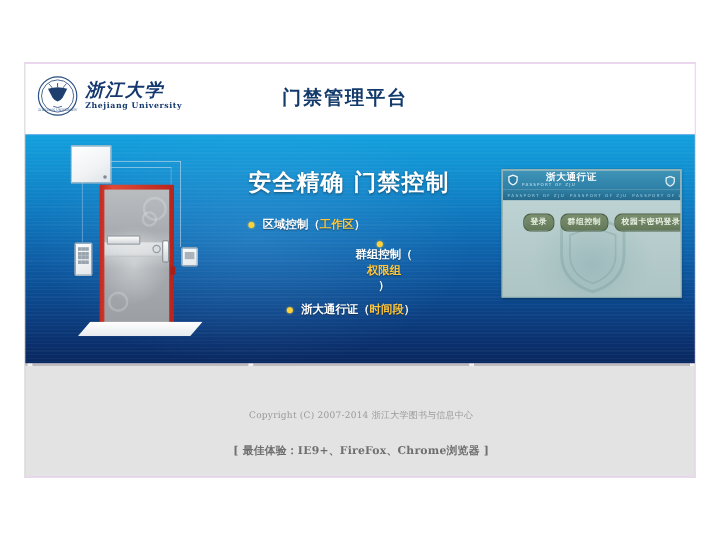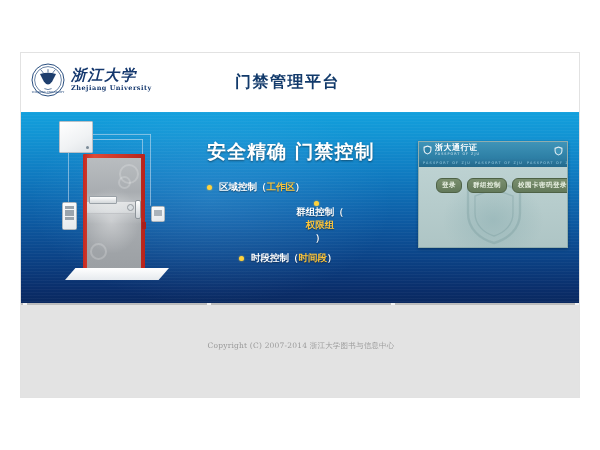--- a/index.html
+++ b/index.html
@@ -320,20 +320,21 @@
   }
   #login-title-group {
     margin-left: 3px;
     line-height: 1;
   }
   #login-title-cn {
     font-size: 8px;
     font-weight: bold;
     color: #ffffff;
     letter-spacing: 0.5px;
+    margin-left: 20px;
   }
   #login-title-en {
     font-size: 3.4px;
     color: #cfe6f2;
     letter-spacing: 1px;
     margin-top: 1px;
   }
   #login-header-right {
     margin-left: auto;
   }
@@ -557,21 +558,21 @@
           <span>）</span>
         </li>
         <li class="bullet-row">
           <span class="bullet-dot"></span>
           <span>群组控制（</span>
           <span class="bullet-accent">权限组</span>
           <span>）</span>
         </li>
         <li class="bullet-row">
           <span class="bullet-dot"></span>
-          <span>时段控制（</span>
+          <span>浙大通行证（</span>
           <span class="bullet-accent">时间段</span>
           <span>）</span>
         </li>
       </ul>
     </div>
 
     <div id="login-panel">
 
       <div id="login-header">
         <svg class="shield-ico" viewBox="0 0 10 11">
@@ -617,15 +618,16 @@
   </div>
 
   <div id="site-footer">
     <div id="footer-nubs">
       <span class="nub" style="left:2px;"></span>
       <span class="nub" style="left:186px;"></span>
       <span class="nub" style="left:370px;"></span>
       <span class="nub" style="right:2px;"></span>
     </div>
     <div id="footer-copyright">Copyright (C) 2007-2014 浙江大学图书与信息中心</div>
+    <div id="footer-browsers">[ 最佳体验：IE9+、FireFox、Chrome浏览器 ]</div>
   </div>
 
 </div>
 
 </body></html>

